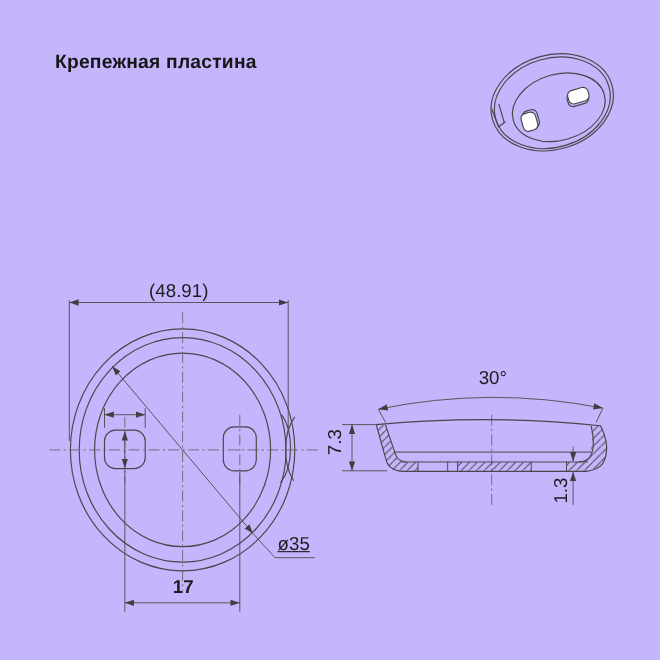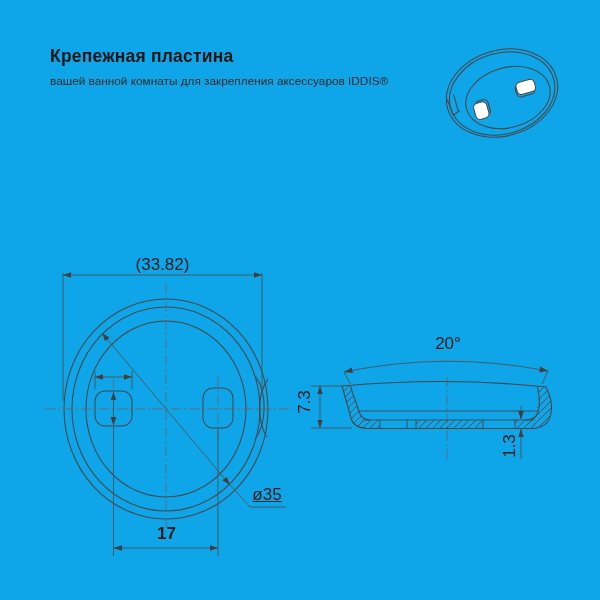--- a/index.html
+++ b/index.html
@@ -1,17 +1,17 @@
 <!DOCTYPE html>
 <html><head>
 <meta charset="utf-8">
 <style>
   html,body{margin:0;padding:0;background:#fff;}
   .page{
-    position:relative;width:600px;height:600px;background:#0ea5e9;
+    position:relative;width:600px;height:600px;background:#c4b5fd;
     font-family:"Liberation Sans",sans-serif;color:#1d1d1d;overflow:hidden;
   }
   .title{
     position:absolute;left:50px;top:46px;font-size:17.5px;font-weight:bold;
     letter-spacing:.2px;color:#161616;
   }
   .desc{
     position:absolute;left:50px;top:76px;font-size:11.8px;line-height:11.9px;
     color:#2a2a2a;
   }
@@ -22,21 +22,20 @@
   }
   .dim.rot{transform:translate(-50%,-50%) rotate(-90deg);}
 </style>
 </head>
 <body>
 
 <div class="page">
 
   <div class="title">Крепежная пластина</div>
   <div class="desc">
-    <div>вашей ванной комнаты для закрепления аксессуаров IDDIS®</div>
   </div>
 
   <svg width="600" height="600" viewBox="0 0 600 600">
     <defs>
       <marker id="arr" viewBox="0 0 10 10" refX="9.5" refY="5" markerWidth="10.5" markerHeight="10.5" orient="auto-start-reverse">
         <path d="M0,1.8 L9.5,5 L0,8.2 Z" fill="#3f3f3f"></path>
       </marker>
       <pattern id="hatch" patternUnits="userSpaceOnUse" width="7" height="7">
         <path d="M0,7 L7,0" stroke="#4a4a4a" stroke-width="0.9"></path>
       </pattern>
@@ -131,20 +130,20 @@
 
       <path d="M311,386 H341"></path>
       <path d="M311,428 H352"></path>
       <line x1="320" y1="386" x2="320" y2="428" marker-start="url(#arr)" marker-end="url(#arr)"></line>
 
       <line x1="521" y1="406" x2="521" y2="419.5" marker-end="url(#arr)"></line>
       <line x1="521" y1="429" x2="521" y2="459" marker-start="url(#arr)"></line>
     </g>
   </svg>
 
-  <span class="dim" style="left:162.5px;top:265px;">(33.82)</span>
+  <span class="dim" style="left:162.5px;top:265px;">(48.91)</span>
   <span class="dim" style="left:166.5px;top:534px;font-weight:bold;">17</span>
   <span class="dim" style="left:267px;top:495px;text-decoration:underline;">ø35</span>
-  <span class="dim" style="left:448px;top:344px;">20°</span>
+  <span class="dim" style="left:448px;top:344px;">30°</span>
   <span class="dim rot" style="left:305px;top:402px;">7.3</span>
   <span class="dim rot" style="left:510px;top:446px;">1.3</span>
 
 </div>
 
 </body></html>

